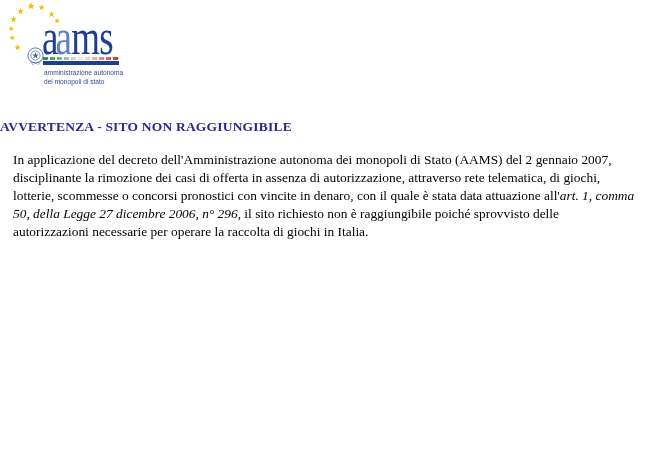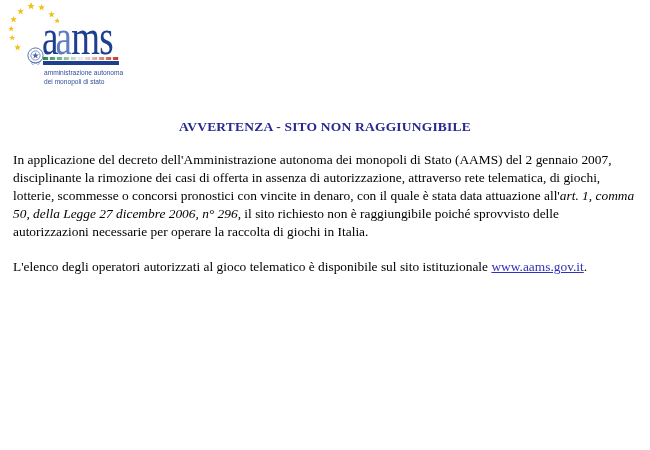--- a/index.html
+++ b/index.html
@@ -90,21 +90,21 @@
     white-space: nowrap;
   }
 
   
   .title {
     position: absolute;
     top: 119px;
     left: 0;
     right: 0;
     margin: 0;
-    text-align: center;
+    text-align: left;
     font-family: "Liberation Serif", serif;
     font-size: 13.5px;
     font-weight: bold;
     letter-spacing: 0.2px;
     color: #28288f;
   }
   .body-text {
     position: absolute;
     top: 151px;
     left: 13px;
@@ -154,16 +154,15 @@
     <div class="tagline">
       <div>amministrazione autonoma</div>
       <div>dei monopoli di stato</div>
     </div>
   </header>
 
   <h1 class="title">AVVERTENZA - SITO NON RAGGIUNGIBILE</h1>
 
   <main class="body-text">
     <p><span>In applicazione del decreto dell'Amministrazione autonoma dei monopoli di Stato (AAMS) del 2 gennaio 2007, disciplinante la rimozione dei casi di offerta in assenza di autorizzazione, attraverso rete telematica, di giochi, lotterie, scommesse o concorsi pronostici con vincite in denaro, con il quale è stata data attuazione all'</span><em>art. 1, comma 50, della Legge 27 dicembre 2006, n° 296</em><span>, il sito richiesto non è raggiungibile poiché sprovvisto delle autorizzazioni necessarie per operare la raccolta di giochi in Italia.</span></p>
-    <p><span>L'elenco degli operatori autorizzati al gioco telematico è disponibile sul sito istituzionale </span><a href="#" class="site-link">www.aams.gov.it</a><span>.</span></p>
   </main>
 
 </div>
 
 </body></html>

